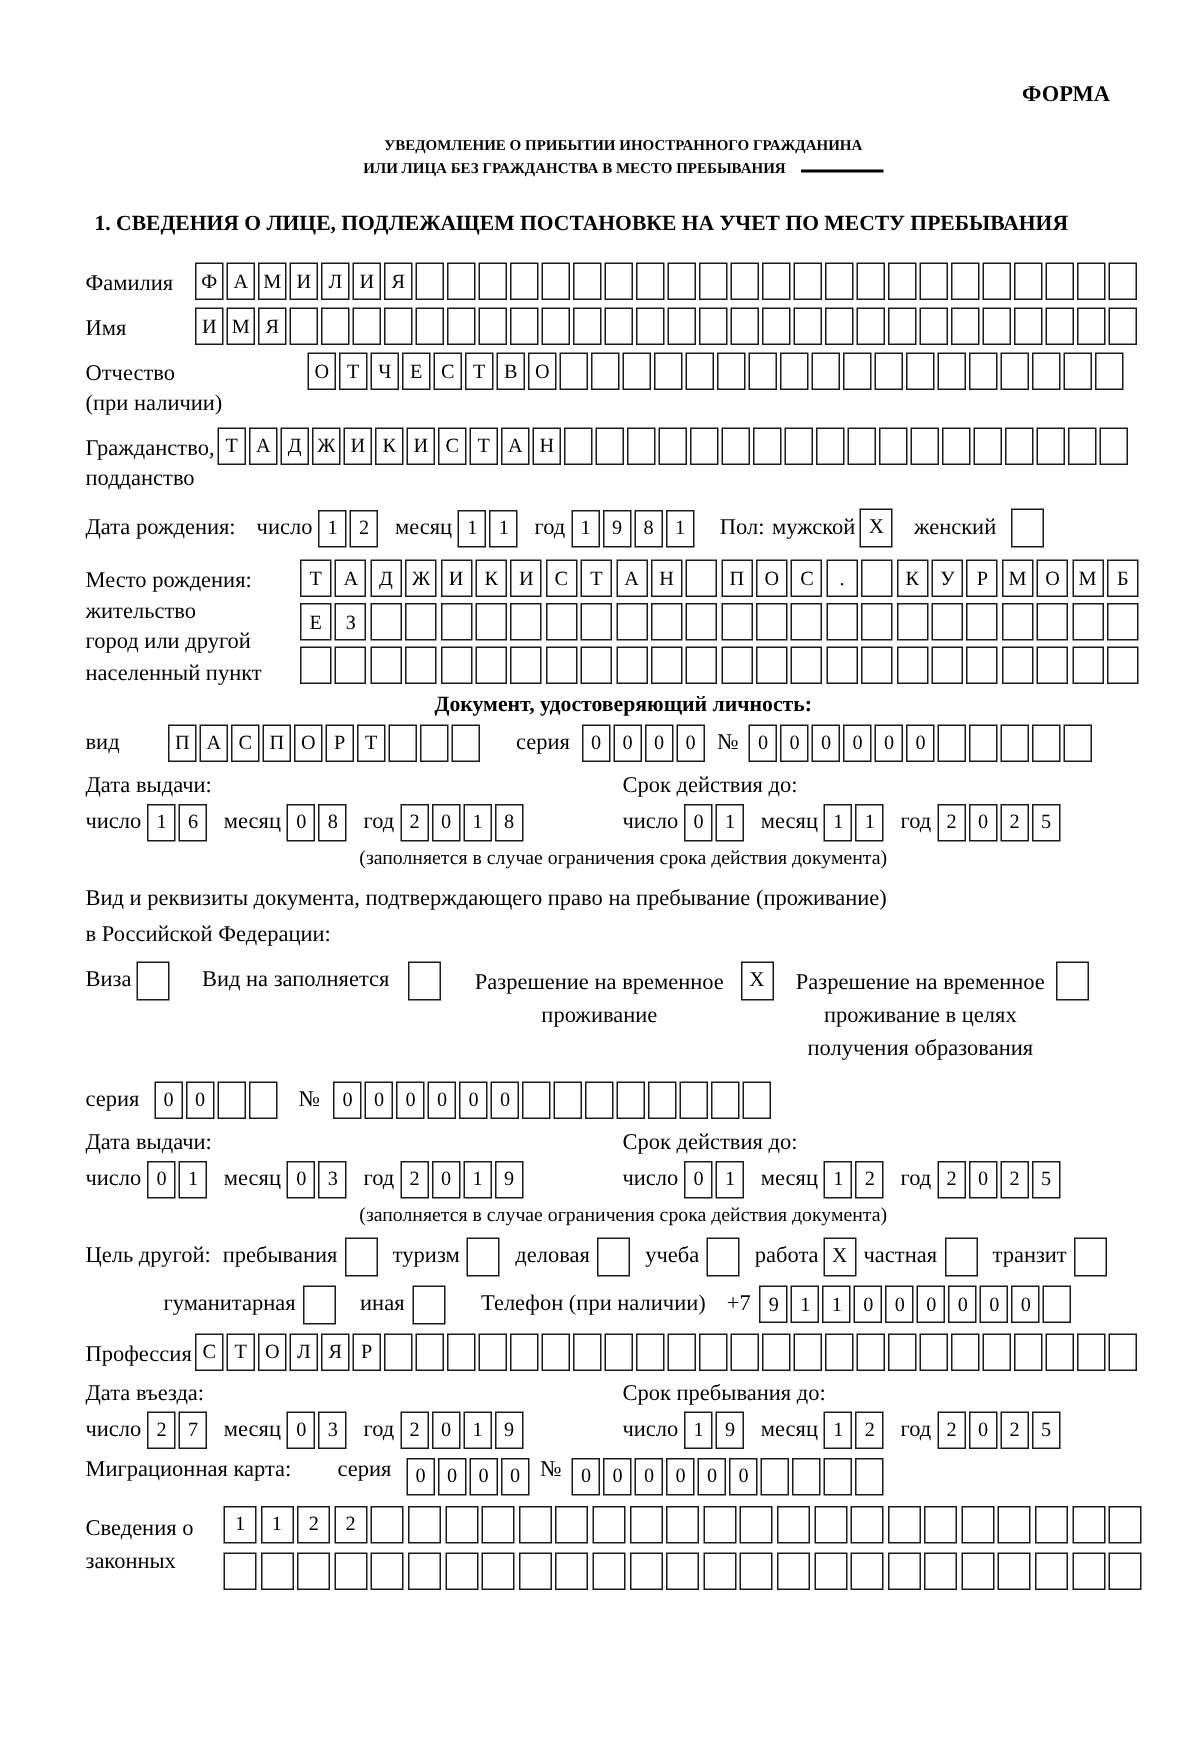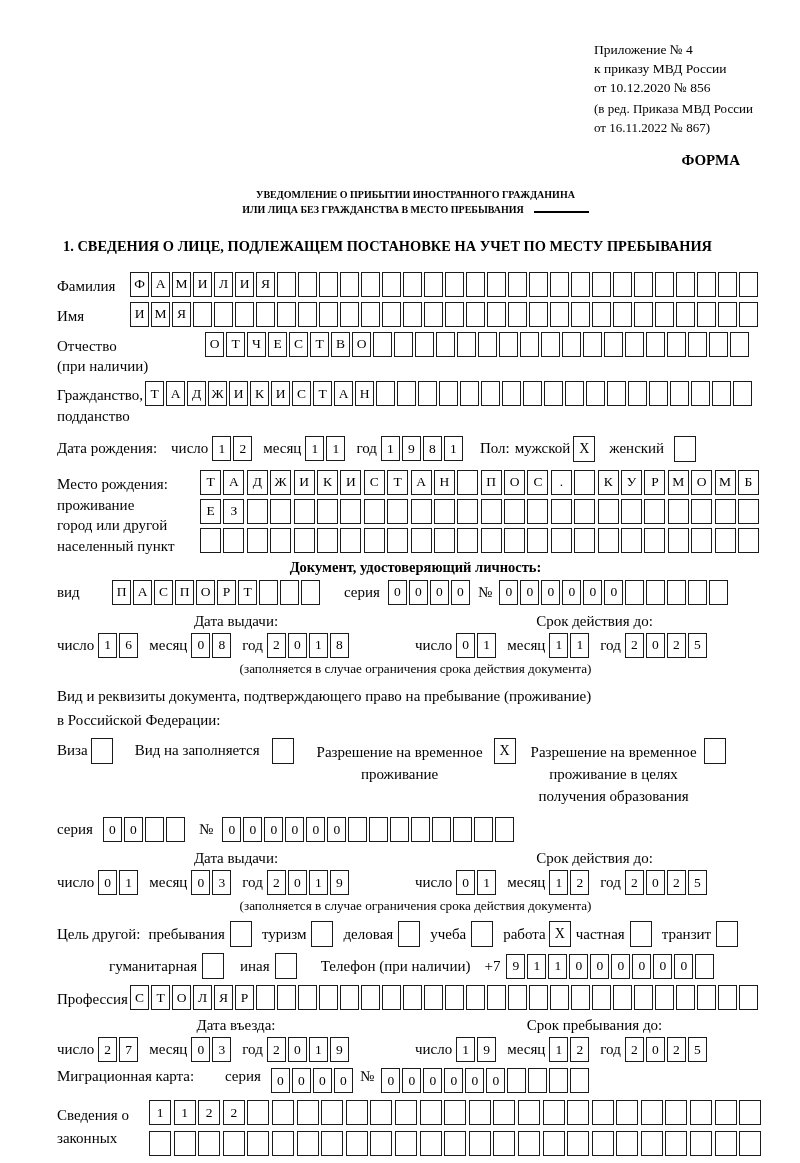--- a/index.html
+++ b/index.html
@@ -29,21 +29,21 @@
   .cells.rep .cell { width: 22px; margin-right: 2.6px; }
   .cellcol { display: flex; flex-direction: column; gap: 4px; }
   .cbox {
     width: 22px; height: 26px; border: 1.6px solid #1b1b1b; display: inline-flex;
     align-items: center; justify-content: center; font-size: 14px; margin-left: 6px; flex-shrink: 0;
   }
   
   .dates { display: flex; margin-bottom: 1px; }
   .dblock.left { width: 358px; flex-shrink: 0; }
   .dblock.right { flex: 1; }
-  .dhead { text-align: center; margin-bottom: 3px; }
+  .dhead { text-align: left; margin-bottom: 3px; }
   .drow { display: flex; align-items: center; }
   .dlbl { margin-right: 4px; }
   .dlbl + .cells { margin-right: 9px; }
   .note { font-size: 13.2px; text-align: center; margin-top: 3px; margin-bottom: 7px; }
   .plain { line-height: 1.62; }
   
   .permit-row { display: flex; align-items: flex-start; margin-top: 6px; margin-bottom: 10px; }
   .opt { display: flex; align-items: flex-start; }
   .opt .olbl { padding-top: 4px; }
   .opt .center { text-align: center; line-height: 1.45; padding-top: 4px; }
@@ -53,29 +53,20 @@
   .inlineopts .olbl.first { margin-left: 0; }
   .inlineopts .cbox { margin-left: 5px; }
   .phone-lbl { margin-left: 24px; margin-right: 14px; }
   .indent { margin-left: 52px; }
 </style>
 </head>
 <body>
 
 <div class="page">
 
-  <div class="hdr">
-    <div>Приложение № 4</div>
-    <div>к приказу МВД России</div>
-    <div>от 10.12.2020 № 856</div>
-    <div class="sub">
-      <div>(в ред. Приказа МВД России</div>
-      <div>от 16.11.2022 № 867)</div>
-    </div>
-  </div>
   <div class="forma">ФОРМА</div>
 
   <div class="title">
     <div>УВЕДОМЛЕНИЕ О ПРИБЫТИИ ИНОСТРАННОГО ГРАЖДАНИНА</div>
     <div>
       <span>ИЛИ ЛИЦА БЕЗ ГРАЖДАНСТВА В МЕСТО ПРЕБЫВАНИЯ</span><span class="uline"></span>
     </div>
   </div>
 
   <div class="sec1">1. СВЕДЕНИЯ О ЛИЦЕ, ПОДЛЕЖАЩЕМ ПОСТАНОВКЕ НА УЧЕТ ПО МЕСТУ ПРЕБЫВАНИЯ</div>
@@ -247,21 +238,21 @@
     <span style="margin-left:6px">Пол:</span>
     <span style="margin-left:5px">мужской</span>
     <span class="cbox" style="margin-left:3px">X</span>
     <span style="margin-left:14px">женский</span>
     <span class="cbox" style="margin-left:10px"></span>
   </div>
 
   <div class="row" style="margin-bottom:2px">
     <div class="lbl" style="width:143px;line-height:1.38">
       <div>Место рождения:</div>
-      <div>проживание</div>
+      <div>жительство</div>
       <div>город или другой</div>
       <div>населенный пункт</div>
     </div>
     <div class="cellcol">
       <div class="cells wide">
           <span class="cell">Т</span>
           <span class="cell">А</span>
           <span class="cell">Д</span>
           <span class="cell">Ж</span>
           <span class="cell">И</span>

